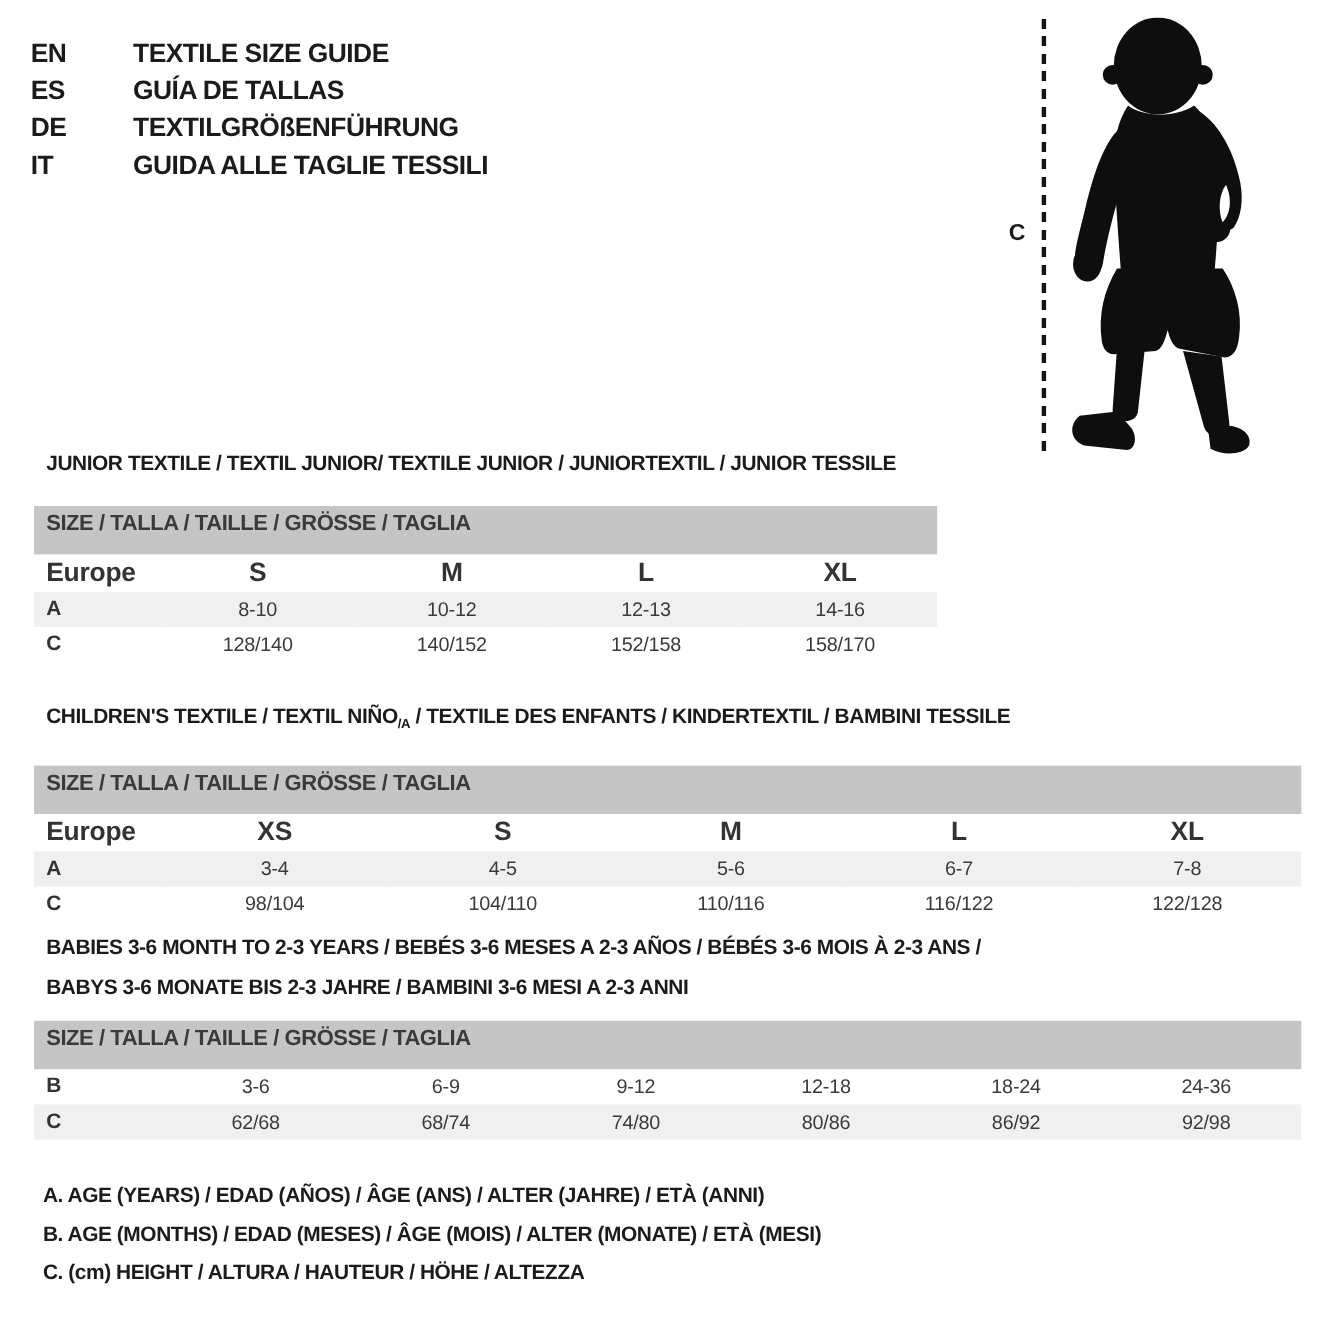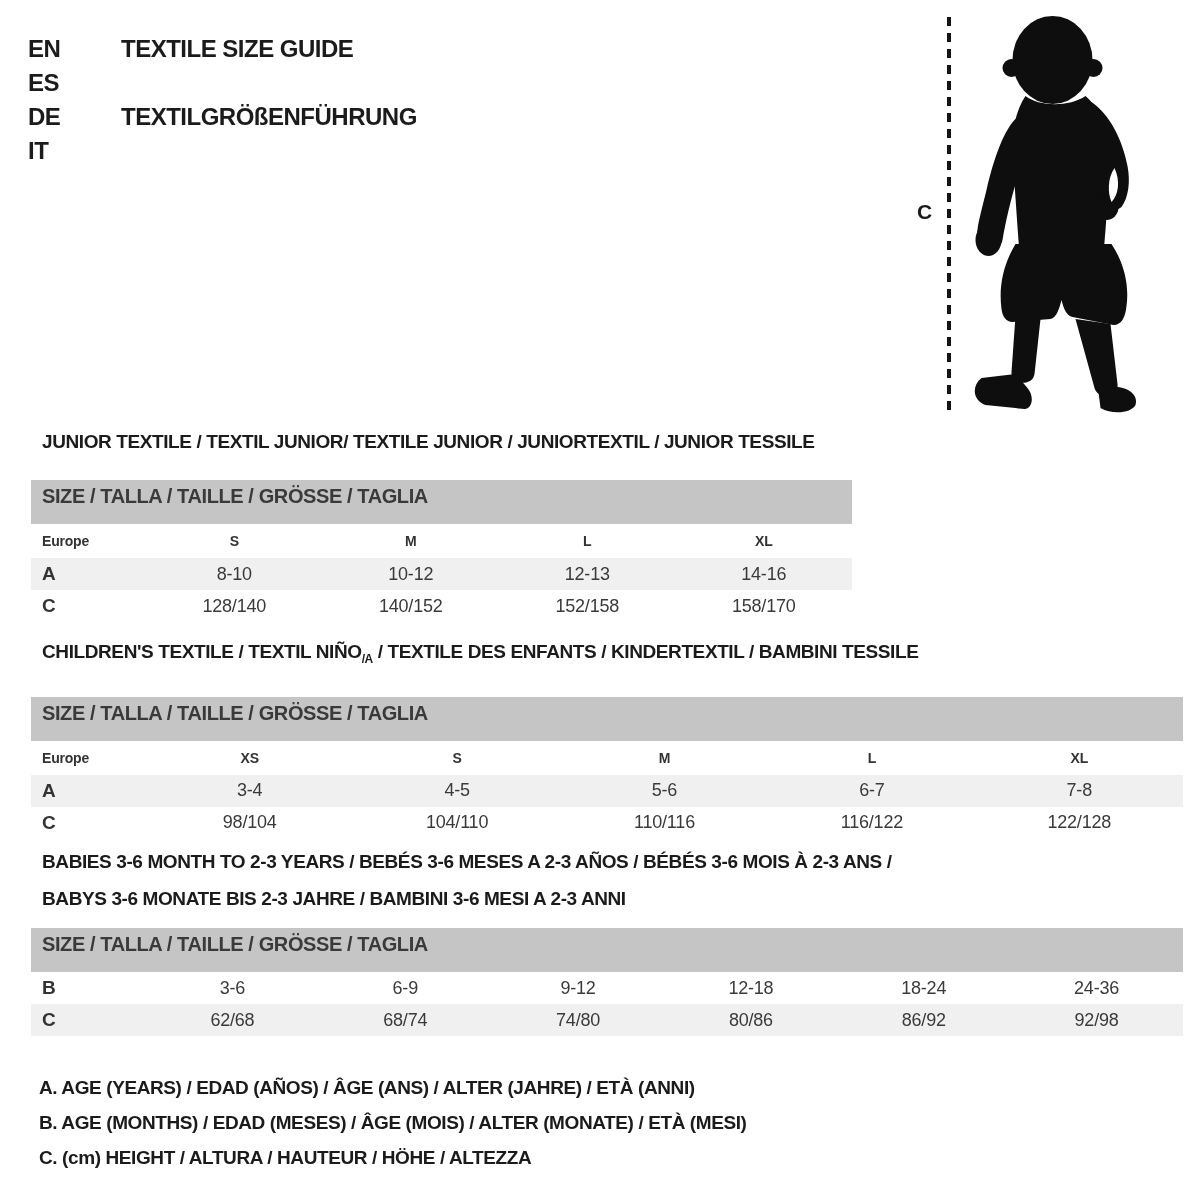--- a/index.html
+++ b/index.html
@@ -29,21 +29,21 @@
   #figure-area{position:absolute;top:0;left:895px;width:260px;height:430px;}
   #measure-line{
     position:absolute;left:52px;top:17px;width:4px;height:397px;
     background:repeating-linear-gradient(to bottom, #141414 0 9px, transparent 9px 16px);
   }
   #measure-label{position:absolute;left:22px;top:200px;font-size:21px;font-weight:700;}
   #toddler-svg{position:absolute;left:67px;top:16px;}
 
   
   .section{position:absolute;left:31px;}
-  #sec-junior{top:430px;width:821px;}
+  #sec-junior{top:410px;width:821px;}
   #sec-children{top:640px;width:1152px;}
   #sec-babies{top:843px;width:1152px;}
   .sec-title{font-size:19px;font-weight:700;letter-spacing:-0.4px;line-height:24px;padding-left:11px;white-space:nowrap;}
   #sec-babies .sec-title{line-height:37px;}
   .sec-title sub{font-size:12px;font-weight:700;}
   .section .size-table{margin-top:26px;}
   #sec-babies .size-table{margin-top:11px;}
 
   table.size-table{border-collapse:collapse;table-layout:fixed;width:100%;}
   th.bar{
@@ -52,46 +52,48 @@
     text-align:left;
     font-size:20px;font-weight:700;letter-spacing:-0.4px;
     height:44px;line-height:30px;
     padding:0 0 12px 11px;
   }
   .size-table td{
     height:32px;text-align:center;vertical-align:middle;
     font-size:18px;font-weight:400;color:var(--tink);letter-spacing:-0.2px;
   }
   .size-table td.row-label{text-align:left;padding-left:11px;font-weight:700;font-size:19px;color:#333;}
-  .size-table tr.head-row td{font-weight:700;font-size:14px;color:#333;height:34px;}
+  .size-table tr.head-row td{font-weight:700;font-size:24px;color:#333;height:34px;}
   .size-table tr.shade td{background:var(--shade);}
 
   
   #legend{position:absolute;top:1070px;left:39px;}
   .legend-line{font-size:19px;font-weight:700;letter-spacing:-0.4px;line-height:35px;white-space:nowrap;}
 </style>
 </head>
 <body>
 
 <div class="canvas">
 
   <div id="lang-block">
       <div class="lang-row">
         <span class="lang-code">EN</span>
         <span class="lang-label">TEXTILE SIZE GUIDE</span>
       </div>
       <div class="lang-row">
         <span class="lang-code">ES</span>
+        <span class="lang-label">GUÍA DE TALLAS</span>
       </div>
       <div class="lang-row">
         <span class="lang-code">DE</span>
         <span class="lang-label">TEXTILGRÖßENFÜHRUNG</span>
       </div>
       <div class="lang-row">
         <span class="lang-code">IT</span>
+        <span class="lang-label">GUIDA ALLE TAGLIE TESSILI</span>
       </div>
     </div>
 
   <div id="figure-area">
     <div id="measure-line"></div>
     <div id="measure-label">C</div>
     <svg id="toddler-svg" width="178" height="400" viewBox="0 0 175 400" aria-hidden="true">
       <g fill="#0e0e0e">
 
         <ellipse cx="89" cy="44" rx="40" ry="44"></ellipse>

